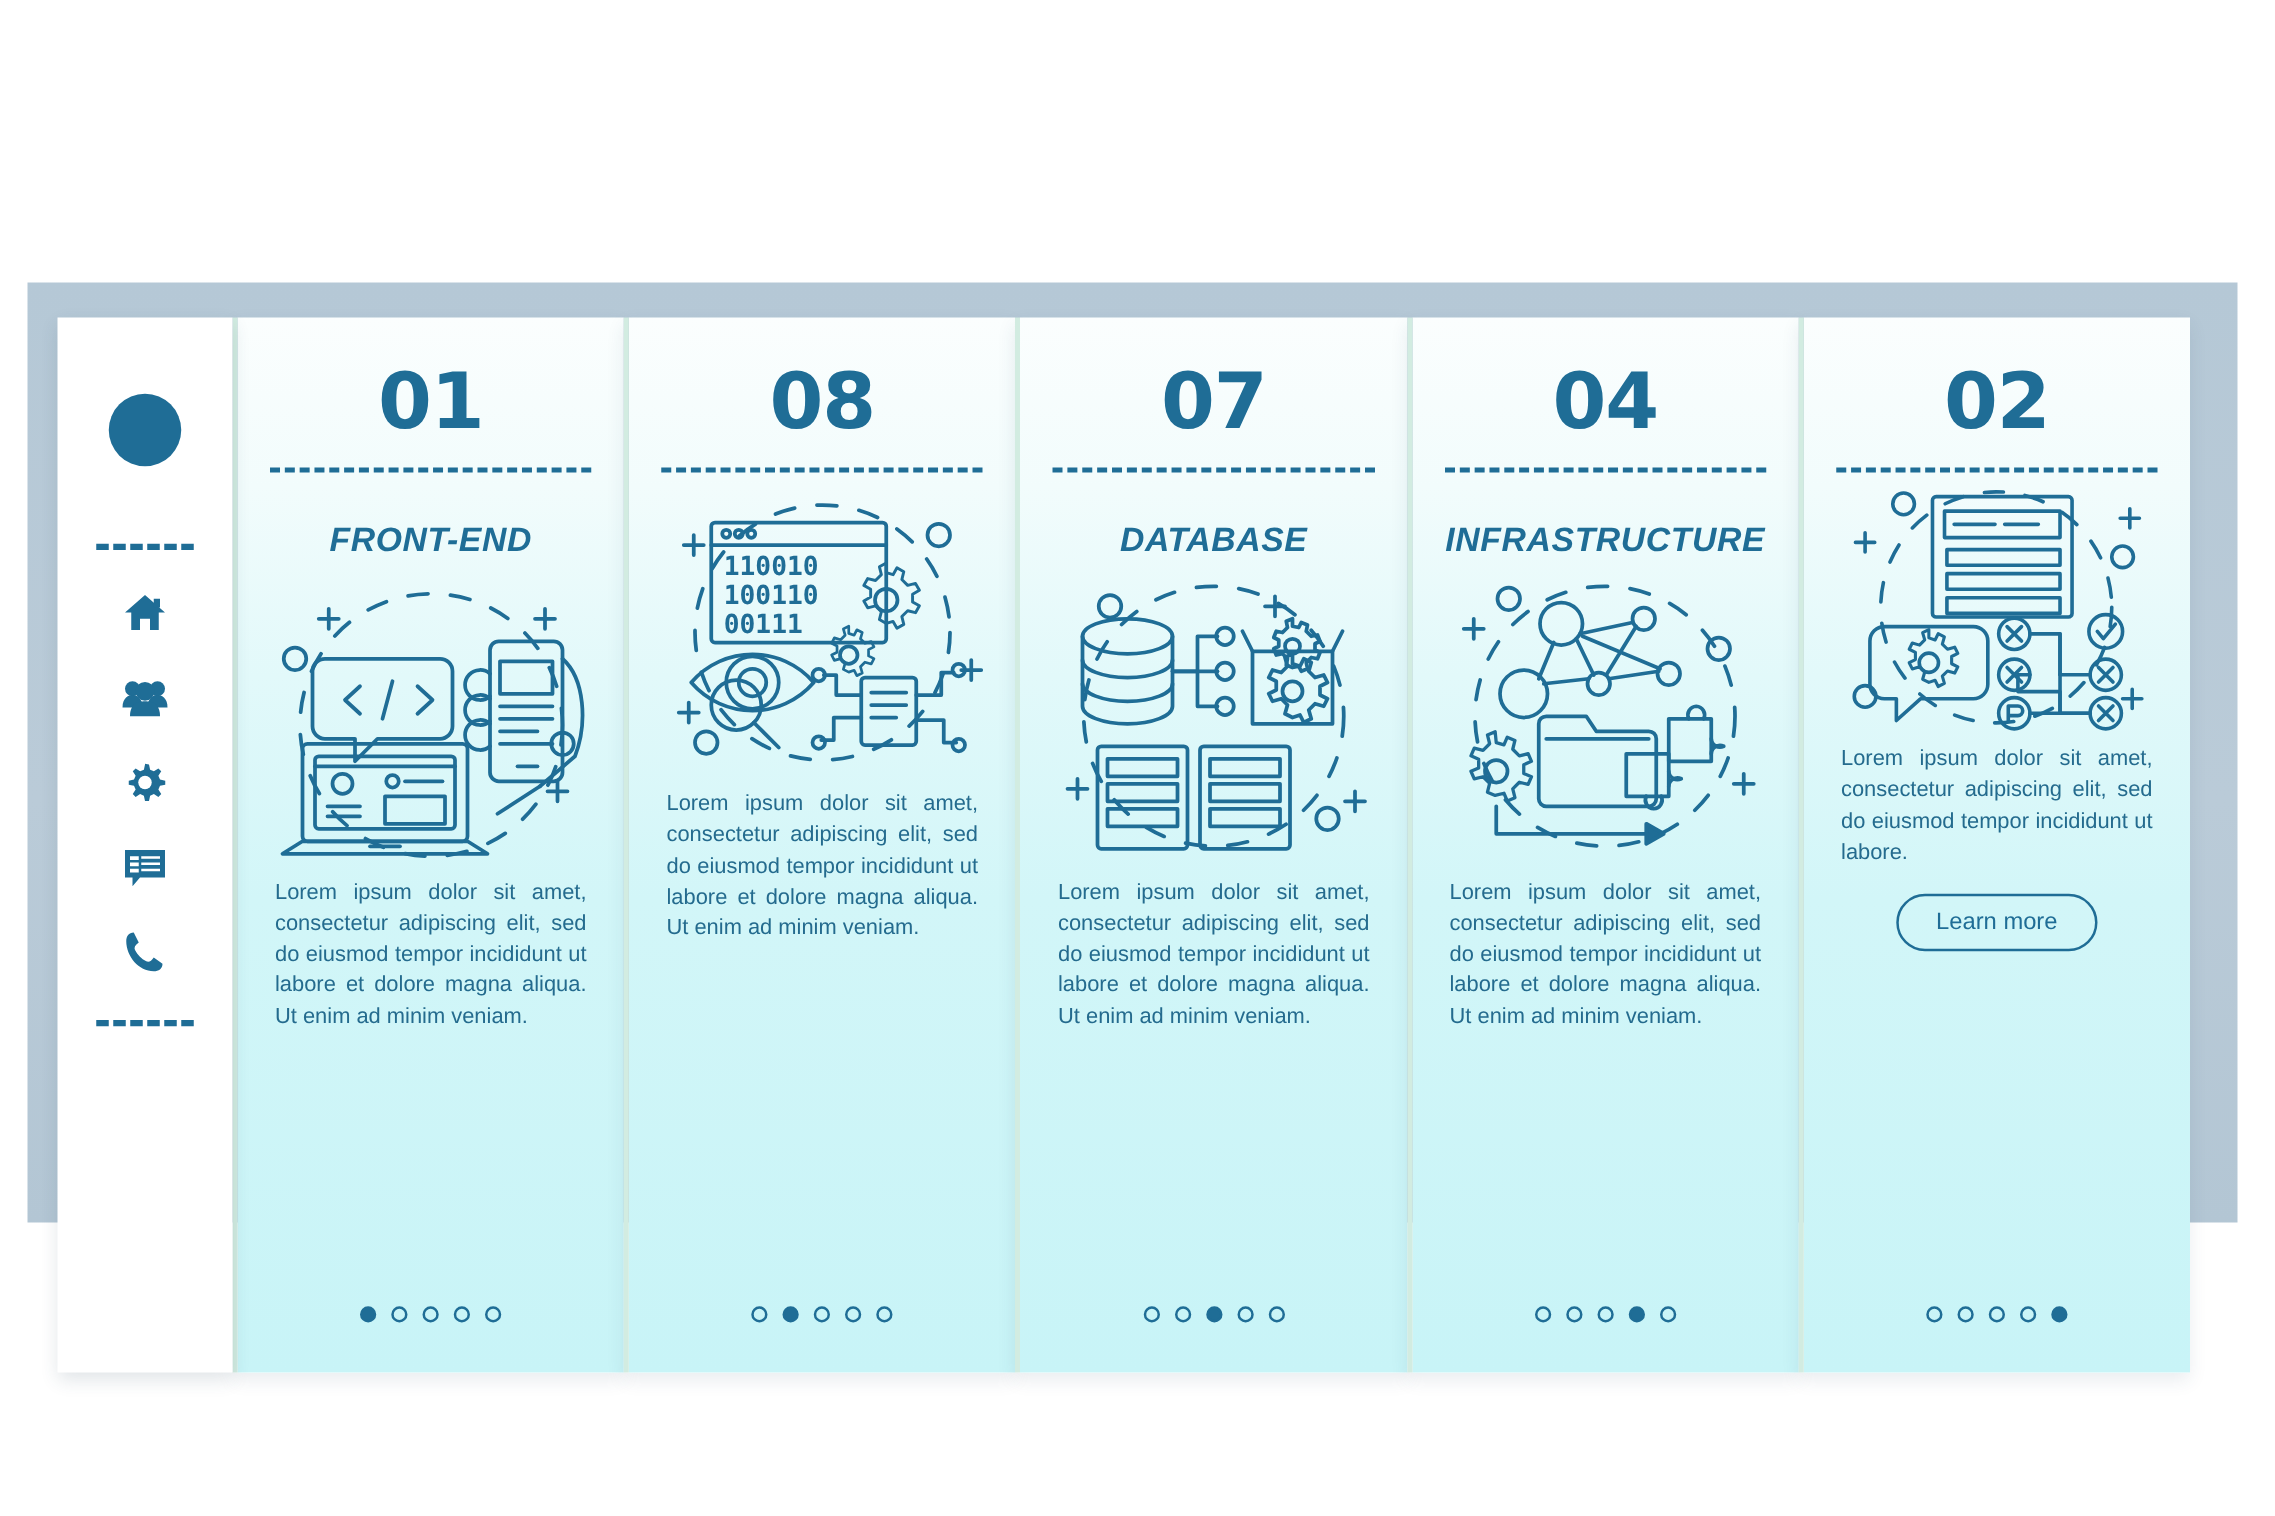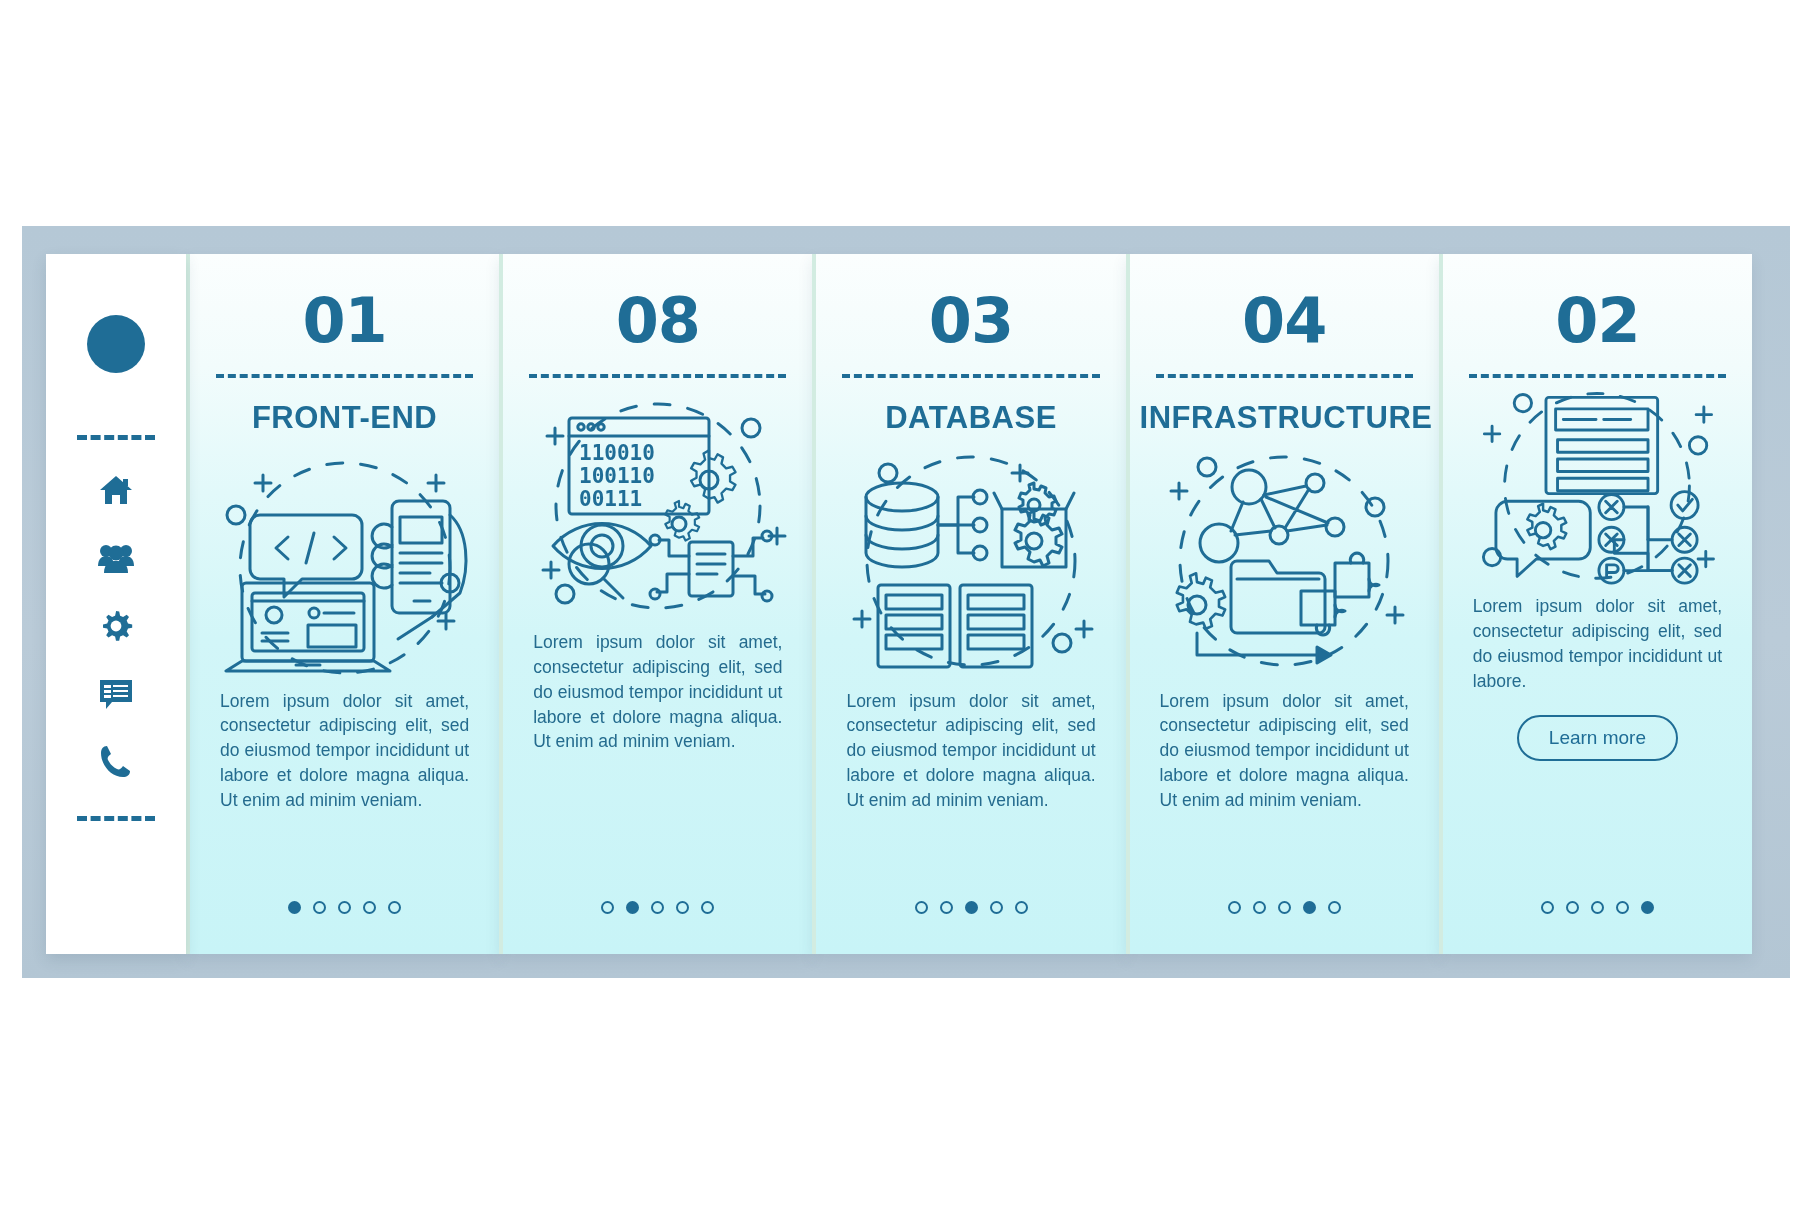--- a/index.html
+++ b/index.html
@@ -17,21 +17,21 @@
   
   .backdrop{
     position:absolute;
     left:22px; top:226px;
     width:1768px; height:752px;
     background:linear-gradient(180deg,#b5c8d6 0%, #bacbd8 55%, #b3c6d4 100%);
   }
   .deck{
     position:absolute;
     left:26px; top:254px;
-    width:1706px; height:700px;
+    width:1706px; height:844px;
     display:flex;
     flex-direction:row;
     align-items:stretch;
     padding-left:20px;
   }
   
   .sidebar{
     width:140px;
     background:#ffffff;
     position:relative;
@@ -83,29 +83,30 @@
     line-height:1;
     font-family:"DejaVu Sans", sans-serif;
   }
   .num-rule{
     margin:22px auto 0 auto;
     width:calc(100% - 52px);
     height:0;
     border-top:4px dashed #1f6d96;
   }
   .card-title{
-    margin-top:22px;
+    margin-top:39px;
     text-align:center;
-    font-size:31px;
+    font-size:27px;
     font-weight:bold;
     letter-spacing:.5px;
     color:#1f6d96;
     line-height:1.18;
     padding:0 10px;
     font-family:"Liberation Sans", sans-serif;
+    font-style:italic;
   }
   .illus{
     position:relative;
     height:238px;
     margin-top:6px;
   }
   .illus svg{position:absolute;left:50%;top:0;transform:translateX(-50%);}
   .card-body{
     margin:8px 30px 0 30px;
     font-size:17.5px;
@@ -322,21 +323,21 @@
       <div class="dots">
         <span class="dot"></span>
         <span class="dot on"></span>
         <span class="dot"></span>
         <span class="dot"></span>
         <span class="dot"></span>
       </div>
     </div>
 
     <div class="card">
-      <div class="card-num">03</div>
+      <div class="card-num">07</div>
       <div class="num-rule"></div>
       <div class="card-title">DATABASE</div>
 
       <div class="illus">
         <svg width="290" height="238" viewBox="0 0 290 238">
           <g fill="none" stroke="#1f6d96" stroke-width="3" stroke-linecap="round" stroke-linejoin="round">
             <circle cx="145" cy="118" r="104" stroke-dasharray="16 18"></circle>
             <path d="M186 30 h16 M194 22 v16"></path>
             <path d="M28 176 h16 M36 168 v16"></path>
             <path d="M250 186 h16 M258 178 v16"></path>

